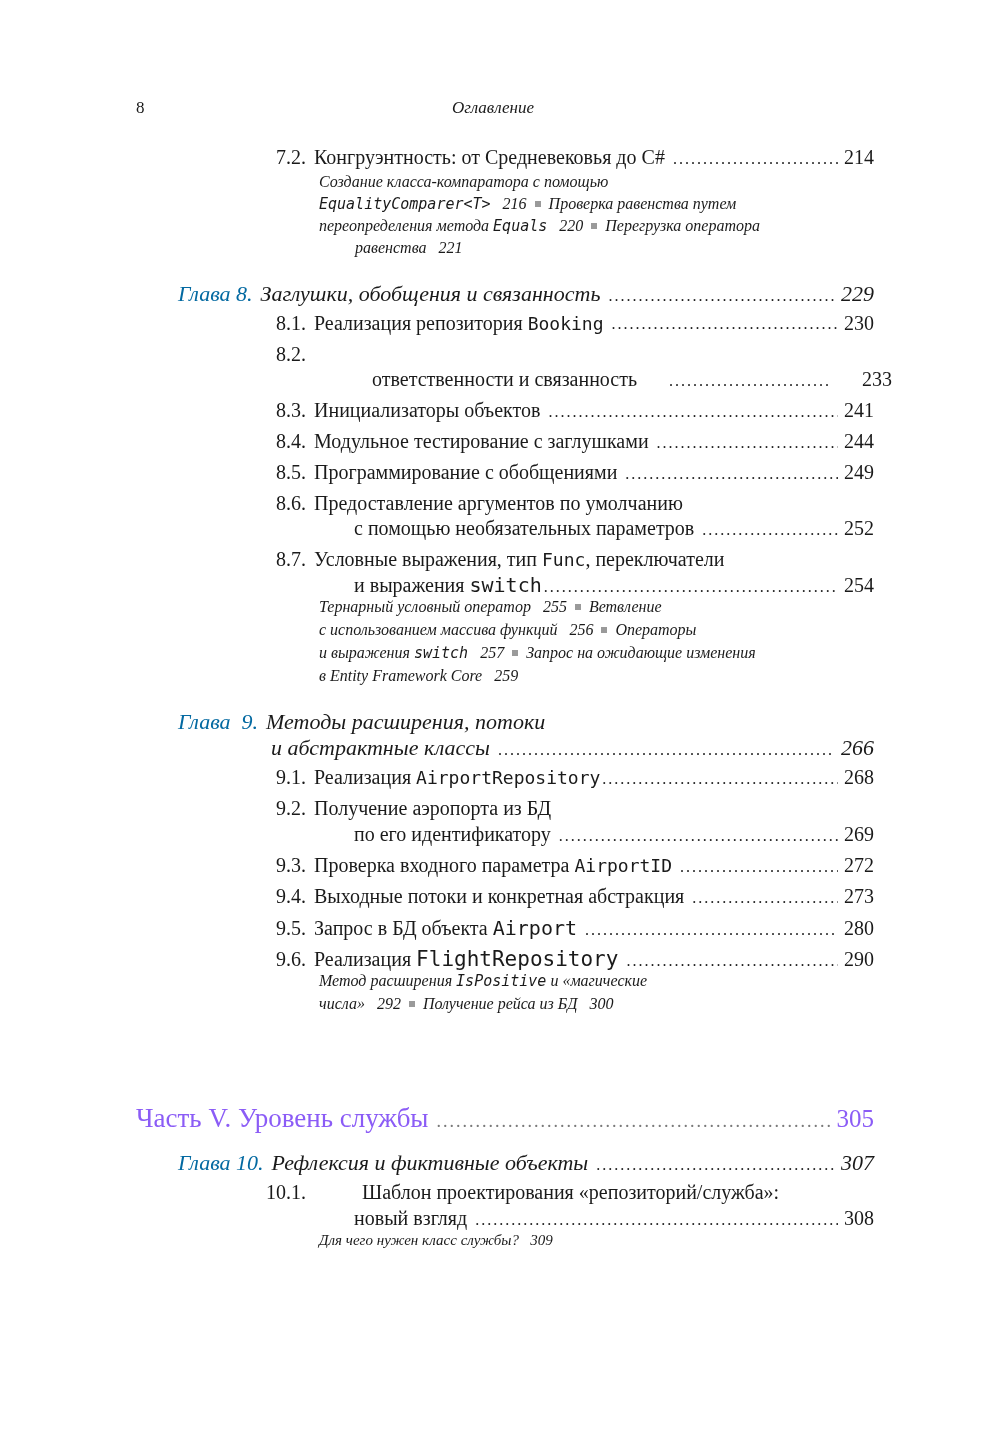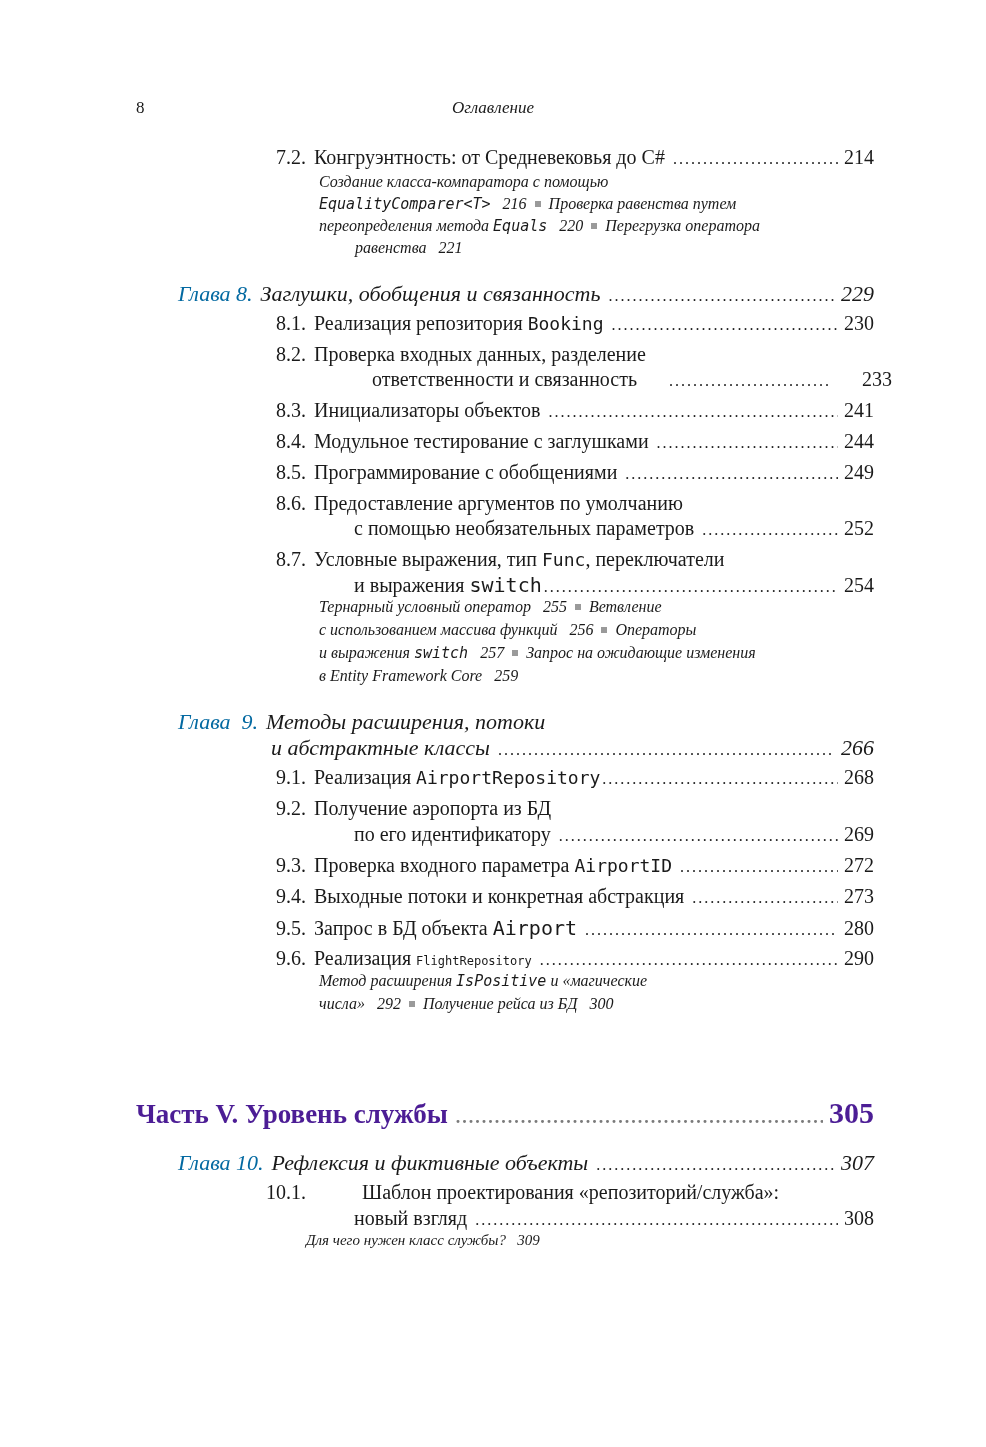--- a/index.html
+++ b/index.html
@@ -14,23 +14,23 @@
     .leader { flex: 1; overflow: hidden; margin: 0 6px 0 8px; color: #222; font-size: 16px; letter-spacing: 2px; }
     .leader::before { content: "................................................................................................................................................................................"; }
     .page { font-size: 20px; text-align: right; }
     .mono { font-family: "DejaVu Sans Mono", "Liberation Mono", monospace; font-size: 18px; font-style: normal; }
     .sub { position: absolute; font-style: italic; font-size: 16px; white-space: nowrap; color: #1a1a1a; }
     .sub .mono { font-size: 15px; font-style: italic; }
     .bullet { display: inline-block; width: 6px; height: 6px; background: #9a9a9a; margin: 0 8px 2px 8px; vertical-align: middle; }
     .chap-label { color: #0369a1; font-style: italic; font-size: 22px; }
     .chap-title { font-style: italic; font-size: 22px; }
     .chap-page { font-style: italic; font-size: 22px; }
-    .part { color: #4c1d95; font-weight: bold; font-size: 27px; }
+    .part { color: #8b5cf6; font-weight: normal; font-size: 27px; margin-top: 7px; }
     .part .leader { color: #7a7a7a; font-size: 18px; }
-    .part .page { font-size: 30px; }
+    .part .page { font-size: 25px; }
   </style>
 </head>
 <body>
 
 <div class="page-number">8</div>
 <div class="running-head">Оглавление</div>
 
 <div class="line" style="left:276px; top:146px; width:598px;">
   <span class="num" style="margin-right:8px;">7.2.</span>
   <span class="title">Конгруэнтность: от Средневековья до C#</span>
@@ -42,31 +42,30 @@
 <div class="sub" style="left:319px; top:217px;"><span>переопределения метода </span><span class="mono">Equals</span>&nbsp;&nbsp;&nbsp;<span>220</span><span class="bullet"></span><span>Перегрузка оператора</span></div>
 <div class="sub" style="left:319px; top:239px;margin-left:36px;"><span>равенства</span>&nbsp;&nbsp;&nbsp;<span>221</span></div>
 
 <div class="line" style="left:178px; top:281px; width:696px;">
   <span class="chap-label" style="margin-right:8px;">Глава 8.</span>
   <span class="chap-title">Заглушки, обобщения и связанность</span>
   <span class="leader"></span>
   <span class="chap-page">229</span>
 </div>
 
-<div class="line" style="left:276px; top:312px; width:598px;">
+<div class="line" style="left:276px; top:312px; width:598px;align-items:center;">
   <span class="num" style="margin-right:8px;">8.1.</span>
   <span class="title">Реализация репозитория </span>
     <span class="mono" style="margin-left:5px;">Booking</span>
   <span class="leader"></span>
   <span class="page">230</span>
 </div>
 
 <div class="line" style="left:276px; top:343px; width:598px;">
   <span class="num" style="margin-right:8px;">8.2.</span>
-  <span class="title">Проверка входных данных, разделение</span>
 </div>
 <div class="line" style="left:372px; top:368px; width:520px;gap:24px;">
   <span class="title">ответственности и связанность</span>
   <span class="leader"></span>
   <span class="page">233</span>
 </div>
 
 <div class="line" style="left:276px; top:399px; width:598px;">
   <span class="num" style="margin-right:8px;">8.3.</span>
   <span class="title">Инициализаторы объектов</span>
@@ -162,21 +161,21 @@
   <span class="num" style="margin-right:8px;">9.5.</span>
   <span class="title">Запрос в БД объекта </span>
     <span class="mono" style="margin-left:5px; font-size:20px;">Airport</span>
   <span class="leader"></span>
   <span class="page">280</span>
 </div>
 
 <div class="line" style="left:276px; top:947px; width:598px;">
   <span class="num" style="margin-right:8px;">9.6.</span>
   <span class="title">Реализация </span>
-    <span class="mono" style="margin-left:5px; font-size:12px;">FlightRepository</span>
+    <span class="mono" style="margin-left:5px; font-size:21px;">FlightRepository</span>
   <span class="leader"></span>
   <span class="page">290</span>
 </div>
 <div class="sub" style="left:319px; top:972px;"><span>Метод расширения </span><span class="mono">IsPositive</span><span> и «магические</span></div>
 <div class="sub" style="left:319px; top:995px;"><span>числа»</span>&nbsp;&nbsp;&nbsp;<span>292</span><span class="bullet"></span><span>Получение рейса из БД</span>&nbsp;&nbsp;&nbsp;<span>300</span></div>
 
 <div class="line part" style="left:136px; top:1096px; width:738px;">
   <span>Часть V. Уровень службы</span>
   <span class="leader"></span>
   <span class="page">305</span>
@@ -191,13 +190,13 @@
 
 <div class="line" style="left:266px; top:1181px; width:608px;gap:44px;">
   <span class="num" style="margin-right:12px;">10.1.</span>
   <span class="title">Шаблон проектирования «репозиторий/служба»:</span>
 </div>
 <div class="line" style="left:354px; top:1207px; width:520px;">
   <span class="title">новый взгляд</span>
   <span class="leader"></span>
   <span class="page">308</span>
 </div>
-<div class="sub" style="left:306px; top:1232px; font-size:15px;"><span>Для чего нужен класс службы?</span>&nbsp;&nbsp;&nbsp;<span>309</span></div>
+<div class="sub" style="left:319px; top:1232px; font-size:15px;"><span>Для чего нужен класс службы?</span>&nbsp;&nbsp;&nbsp;<span>309</span></div>
 
 </body></html>

